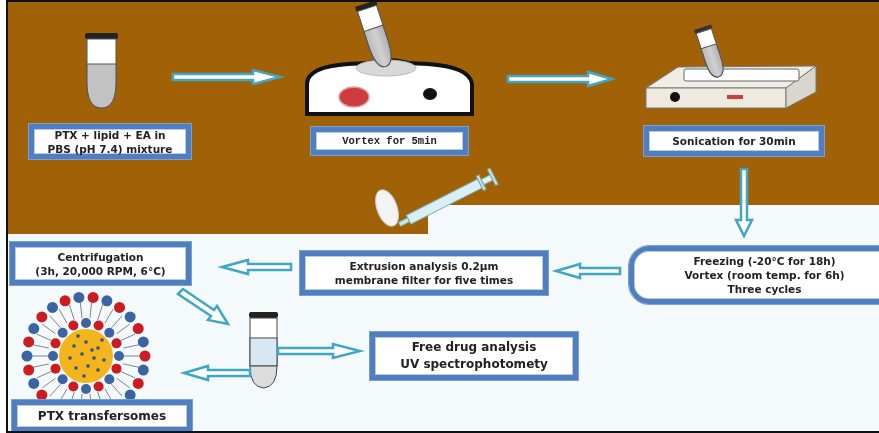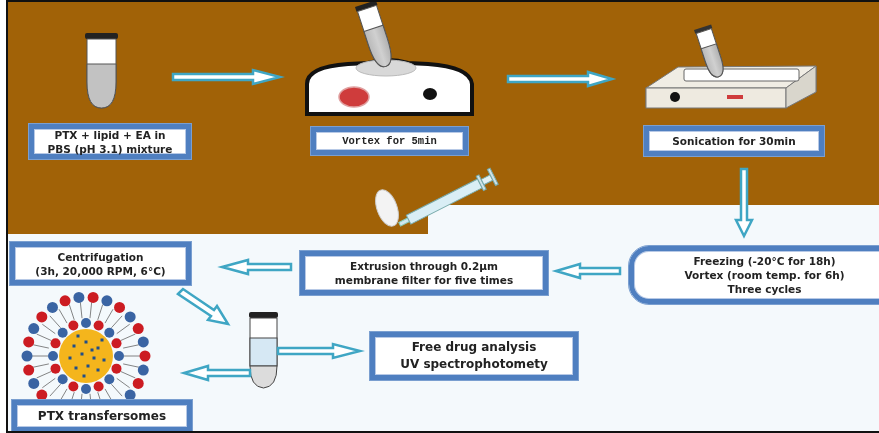--- a/index.html
+++ b/index.html
@@ -183,35 +183,35 @@
       <path d="M612 266 L572 266 L572 262 L548 269 L572 276 L572 272 L612 272 Z" fill="#fff" stroke="#3fa6c4" stroke-width="2.5"></path>
       <path d="M283 262 L240 262 L240 258 L214 265 L240 272 L240 268 L283 268 Z" fill="#fff" stroke="#3fa6c4" stroke-width="2.5"></path>
       <path d="M170 292 L175 287 L206 308 L209 304 L220 322 L200 318 L203 314 L170 292 Z" fill="#fff" stroke="#3fa6c4" stroke-width="2.5"></path>
       <path d="M270 346 L325 346 L325 342 L352 349 L325 356 L325 352 L270 352 Z" fill="#fff" stroke="#3fa6c4" stroke-width="2.5"></path>
       <path d="M242 368 L200 368 L200 364 L176 371 L200 378 L200 374 L242 374 Z" fill="#fff" stroke="#3fa6c4" stroke-width="2.5"></path>
     </g>
   </svg>
 
   <div class="label-box" style="left:21px; top:122px; width:162px; height:35px;">
     <span>PTX + lipid + EA in</span>
-    <span>PBS (pH 3.1) mixture</span>
+    <span>PBS (pH 7.4) mixture</span>
   </div>
   <div class="label-box" style="left:303px; top:125px; width:157px; height:28px;font-family:Liberation Mono, monospace;">
     <span>Vortex for 5min</span>
   </div>
   <div class="label-box" style="left:636px; top:124px; width:180px; height:30px;">
     <span>Sonication for 30min</span>
   </div>
   <div class="label-box" style="left:621px; top:244px; width:271px; height:58px;border-radius:20px;">
     <span>Freezing (-20°C for 18h)</span>
     <span>Vortex (room temp. for 6h)</span>
     <span>Three cycles</span>
   </div>
   <div class="label-box" style="left:292px; top:249px; width:248px; height:44px;">
-    <span>Extrusion through 0.2µm</span>
+    <span>Extrusion analysis 0.2µm</span>
     <span>membrane filter for five times</span>
   </div>
   <div class="label-box" style="left:2px; top:240px; width:181px; height:43px;">
     <span>Centrifugation</span>
     <span>(3h, 20,000 RPM, 6°C)</span>
   </div>
   <div class="label-box" style="left:362px; top:330px; width:208px; height:48px; font-size:12px; line-height:17px;">
     <span>Free drug analysis</span>
     <span>UV spectrophotomety</span>
   </div>

